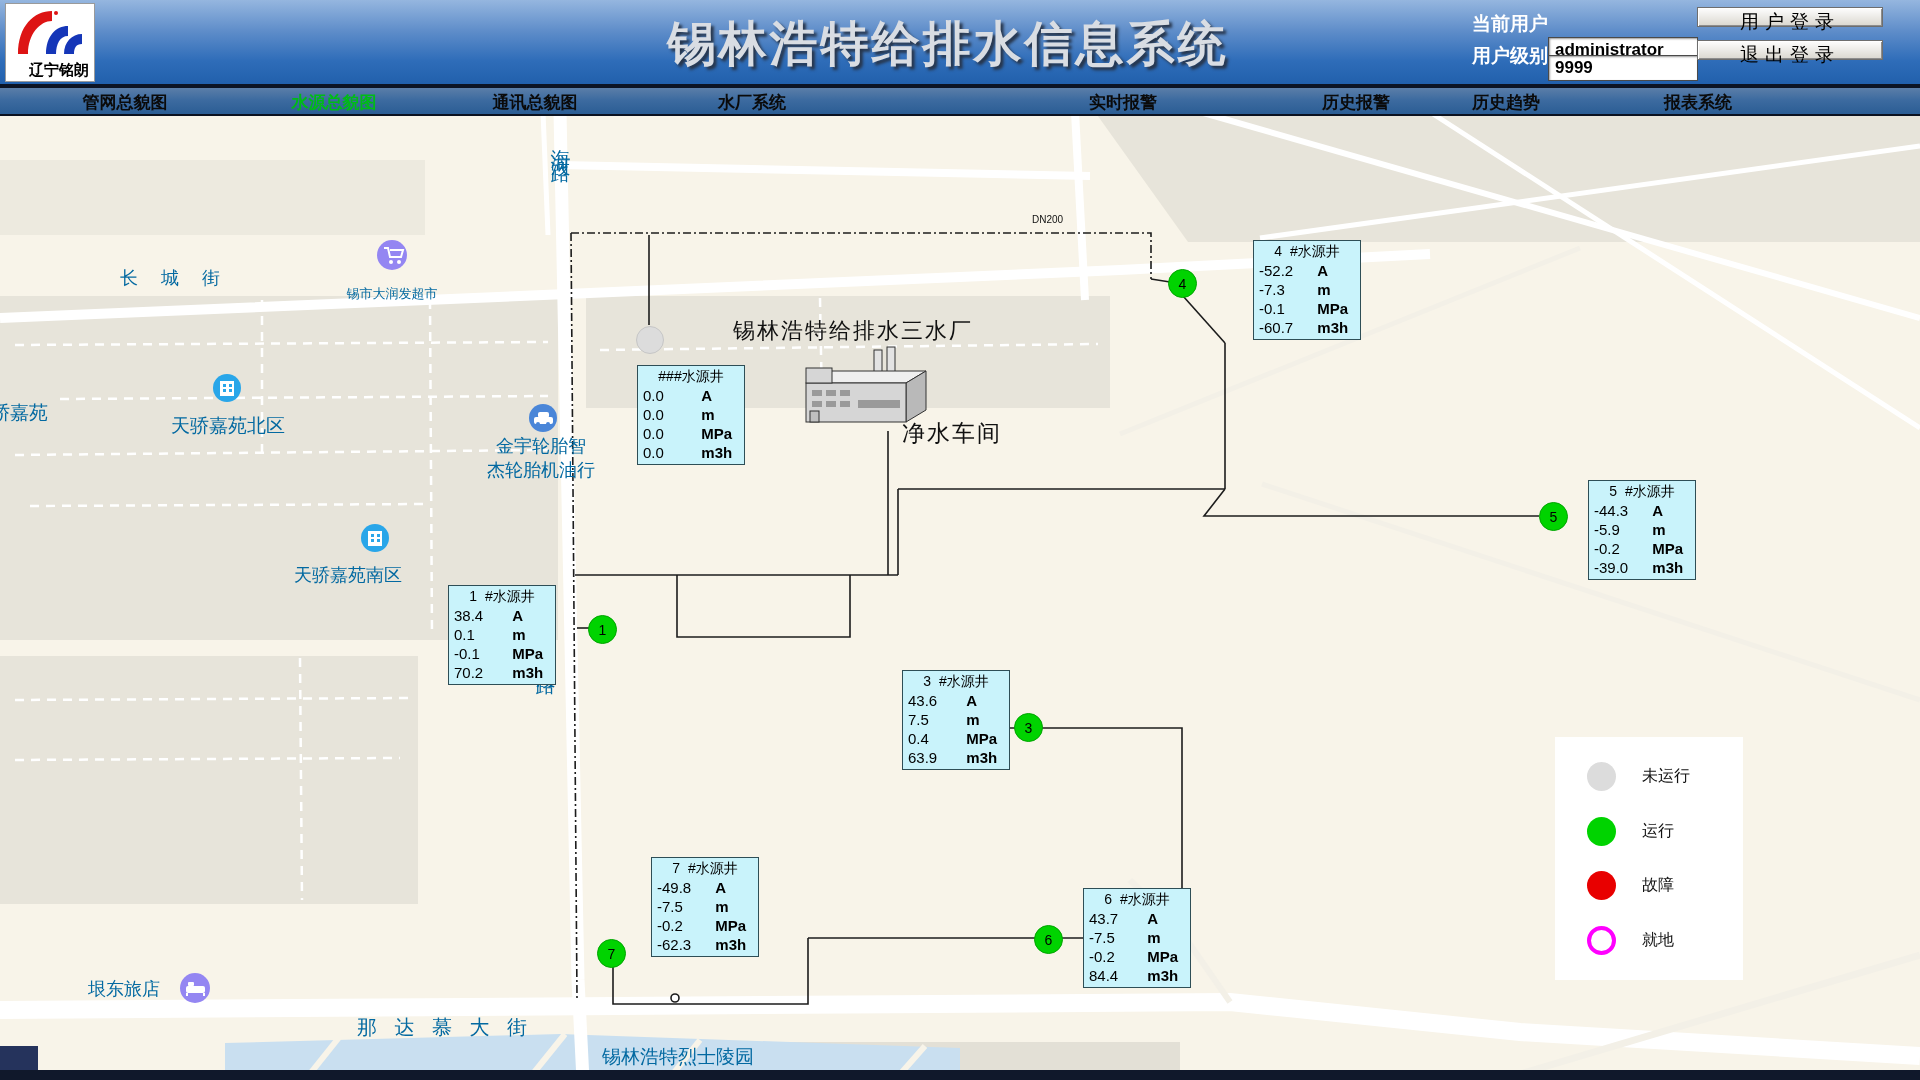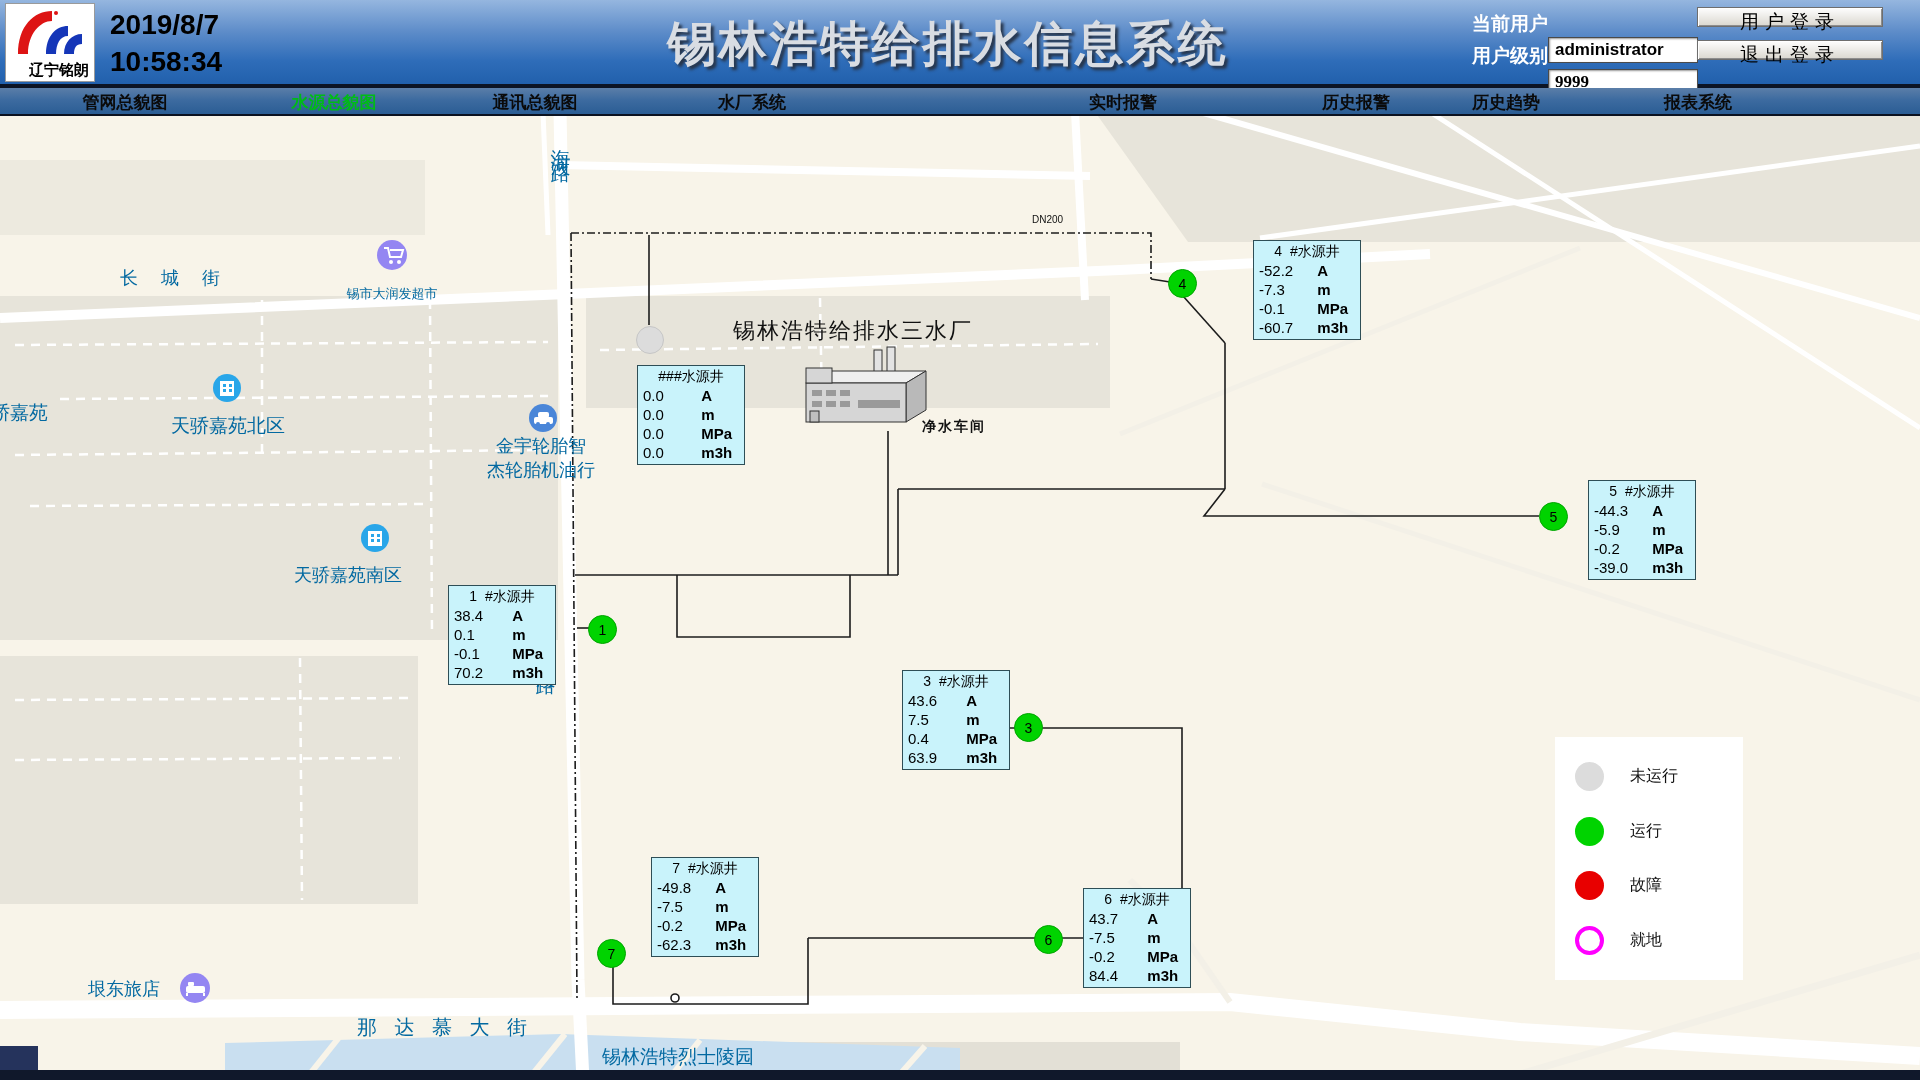--- a/index.html
+++ b/index.html
@@ -44,21 +44,21 @@
   .wb-row .u{font-weight:bold;}
 
   
   .marker{position:absolute;width:27px;height:27px;border-radius:50%;background:#00d300;border:1px solid #00a400;
     display:flex;align-items:center;justify-content:center;font-size:14px;color:#000;z-index:6;cursor:pointer;}
   .marker.gray{background:#dcdcdc;border-color:#c6c6c6;}
 
   
   .legend{position:absolute;left:1555px;top:737px;width:188px;height:243px;background:#fff;z-index:4;
     display:flex;flex-direction:column;justify-content:space-evenly;}
-  .legend-item{display:flex;align-items:center;padding-left:20px;}
+  .legend-item{display:flex;align-items:center;padding-left:32px;}
   .legend-dot{width:29px;height:29px;border-radius:50%;margin-right:26px;box-sizing:border-box;}
   .legend-dot.c0{background:#dcdcdc;}
   .legend-dot.c1{background:#00d300;}
   .legend-dot.c2{background:#e80000;}
   .legend-dot.c3{background:#fff;border:4px solid #ff00ff;}
   .legend-item span.lbl{font-size:16px;color:#111;}
 </style>
 </head>
 <body>
 
@@ -206,21 +206,21 @@
   <div class="map-label" style="left:541px;top:434px;transform:translateX(-50%);font-size:18px;">金宇轮胎智</div>
   <div class="map-label" style="left:541px;top:458px;transform:translateX(-50%);font-size:18px;">杰轮胎机油行</div>
   <div class="map-label" style="left:348px;top:563px;transform:translateX(-50%);font-size:18px;">天骄嘉苑南区</div>
   <div class="map-label vlabel" style="left:548px;top:133px;font-size:20px;">海河路</div>
   <div class="map-label vlabel" style="left:533px;top:645px;font-size:20px;">海河路</div>
   <div class="map-label" style="left:88px;top:977px;font-size:18px;">垠东旅店</div>
   <div class="map-label" style="left:445px;top:1014px;transform:translateX(-50%);font-size:20px;letter-spacing:6px;">那 达 慕 大 街</div>
   <div class="map-label" style="left:678px;top:1044px;transform:translateX(-50%);font-size:19px;">锡林浩特烈士陵园</div>
 
   <div class="plant-title" style="left:853px;top:316px;transform:translateX(-50%);">锡林浩特给排水三水厂</div>
-  <div class="plant-title" style="left:922px;top:418px;font-size:14px;font-weight:bold;">净水车间</div>
+  <div class="plant-title" style="left:902px;top:418px;font-size:23px;">净水车间</div>
   <div class="dn-label" style="left:1032px;top:214px;">DN200</div>
 
   <div class="well-box" style="left:637px;top:365px;">
     <div class="wb-title">###水源井</div>
     <div class="wb-row">
         <span class="v">0.0</span>
         <span class="u">A</span>
       </div>
     <div class="wb-row">
         <span class="v">0.0</span>
@@ -382,30 +382,26 @@
   <div class="header">
     <div class="logo-box">
       <svg width="80" height="54" viewBox="0 0 80 54">
         <path d="M8,50 C8,22 24,7 42,7 L42,17 C30,17 18,30 18,50 Z" fill="#dd1414"></path>
         <circle cx="46" cy="9" r="2" fill="#dd1414"></circle>
         <path d="M36,50 C36,32 46,22 58,22 L58,32 C50,32 46,40 46,50 Z" fill="#1536b8"></path>
         <path d="M54,50 C54,38 62,30 72,30 L72,40 C66,40 64,44 64,50 Z" fill="#1536b8"></path>
       </svg>
       <div class="logo-text">辽宁铭朗</div>
     </div>
-    <div class="datetime">
-      <div>2019/8/7</div>
-      <div>10:58:34</div>
-    </div>
     <div class="sys-title">锡林浩特给排水信息系统</div>
     <span class="hdr-label" style="left:1472px;top:11px;">当前用户</span>
     <input class="hdr-input" style="left: 1548px; top: 9px;" readonly="" value="administrator">
     <button class="hdr-btn" style="left:1697px;top:7px;">用户登录</button>
     <span class="hdr-label" style="left:1472px;top:43px;">用户级别</span>
-    <input class="hdr-input" style="left: 1548px; top: 41px; font-family: Liberation Serif, serif;" readonly="" value="9999">
+    <input class="hdr-input" style="left: 1548px; top: 27px;" readonly="" value="9999">
     <button class="hdr-btn" style="left:1697px;top:40px;">退出登录</button>
   </div>
 
   <div class="nav">
     <span class="nav-item" style="left:125px;">管网总貌图</span>
     <span class="nav-item active" style="left:334px;">水源总貌图</span>
     <span class="nav-item" style="left:535px;">通讯总貌图</span>
     <span class="nav-item" style="left:752px;">水厂系统</span>
     <span class="nav-item" style="left:1123px;">实时报警</span>
     <span class="nav-item" style="left:1356px;">历史报警</span>

